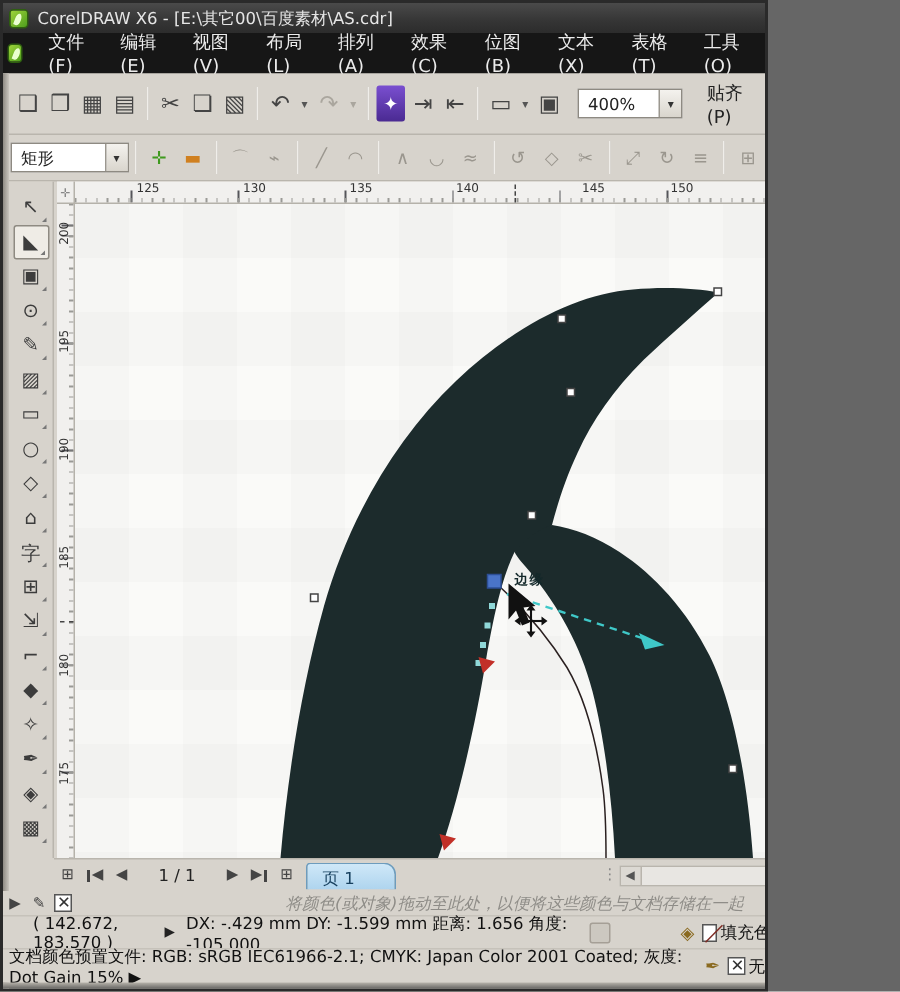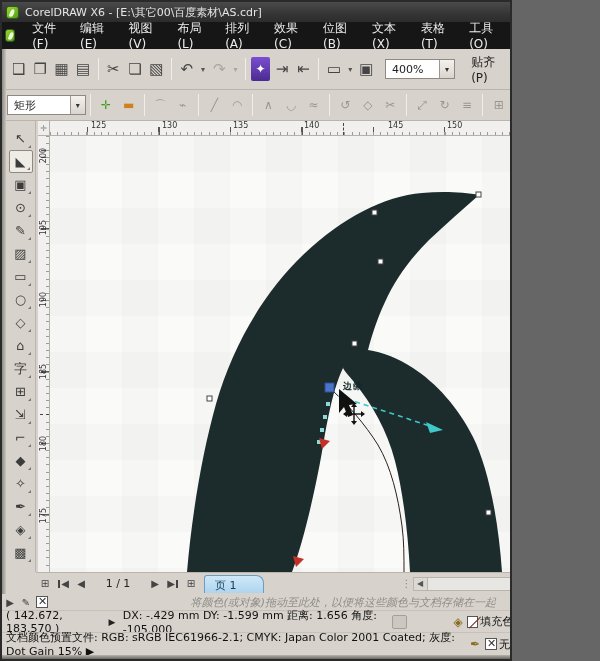--- a/index.html
+++ b/index.html
@@ -99,21 +99,21 @@
   .statusA{position:absolute; left:0; top:592px; width:100%; height:16px; background:var(--chrome);
     display:flex; align-items:center; font-size:10px;}
   .statusA .ctl{width:16px; text-align:center; color:#444; font-size:10px;}
   .swatch{width:12px; height:12px; background:#fff; border:1px solid #555; margin:0 2px; position:relative;}
   .swatch.x::before{content:"✕"; position:absolute; left:1px; top:-2px; font-size:11px; color:#333;}
   .swatch.diag::before{content:""; position:absolute; left:-1px; top:5px; width:16px; height:1px;
     background:#7e2a22; transform:rotate(-45deg);}
   .hint{flex:1; text-align:right; padding-right:14px; color:#8f8d88; font-style:italic; font-size:11px;}
   .statusB{position:absolute; left:0; top:608px; width:100%; height:22px; background:var(--chrome);
     border-top:1px solid #c6c2ba; display:flex; align-items:center; font-size:11px; color:#111;}
-  .coords{padding-left:4px; width:118px;}
+  .coords{padding-left:20px; width:118px;}
   .barrow{color:#222; font-size:9px; width:16px;}
   .delta{width:300px;}
   .bicon{width:16px; height:14px; background:#ccc8c0; border:1px solid #a59f96; border-radius:2px; margin-right:44px;}
   .fillico{font-size:12px; color:#8a6a20; width:16px; text-align:center;}
   .statusC{position:absolute; left:0; top:630px; width:100%; height:23px; background:var(--chrome);
     border-top:1px solid #c6c2ba; display:flex; align-items:center; font-size:11px; color:#111;}
   .profile{padding-left:4px; flex:1;}
   .statusB .label,.statusC .label{font-size:11px; color:#111; white-space:nowrap; overflow:hidden;}
   .botedge{position:absolute; left:0; top:653px; width:100%; height:8px; background:linear-gradient(#b7b3ab,#4a4a4a 70%,#303030);}
 </style>

